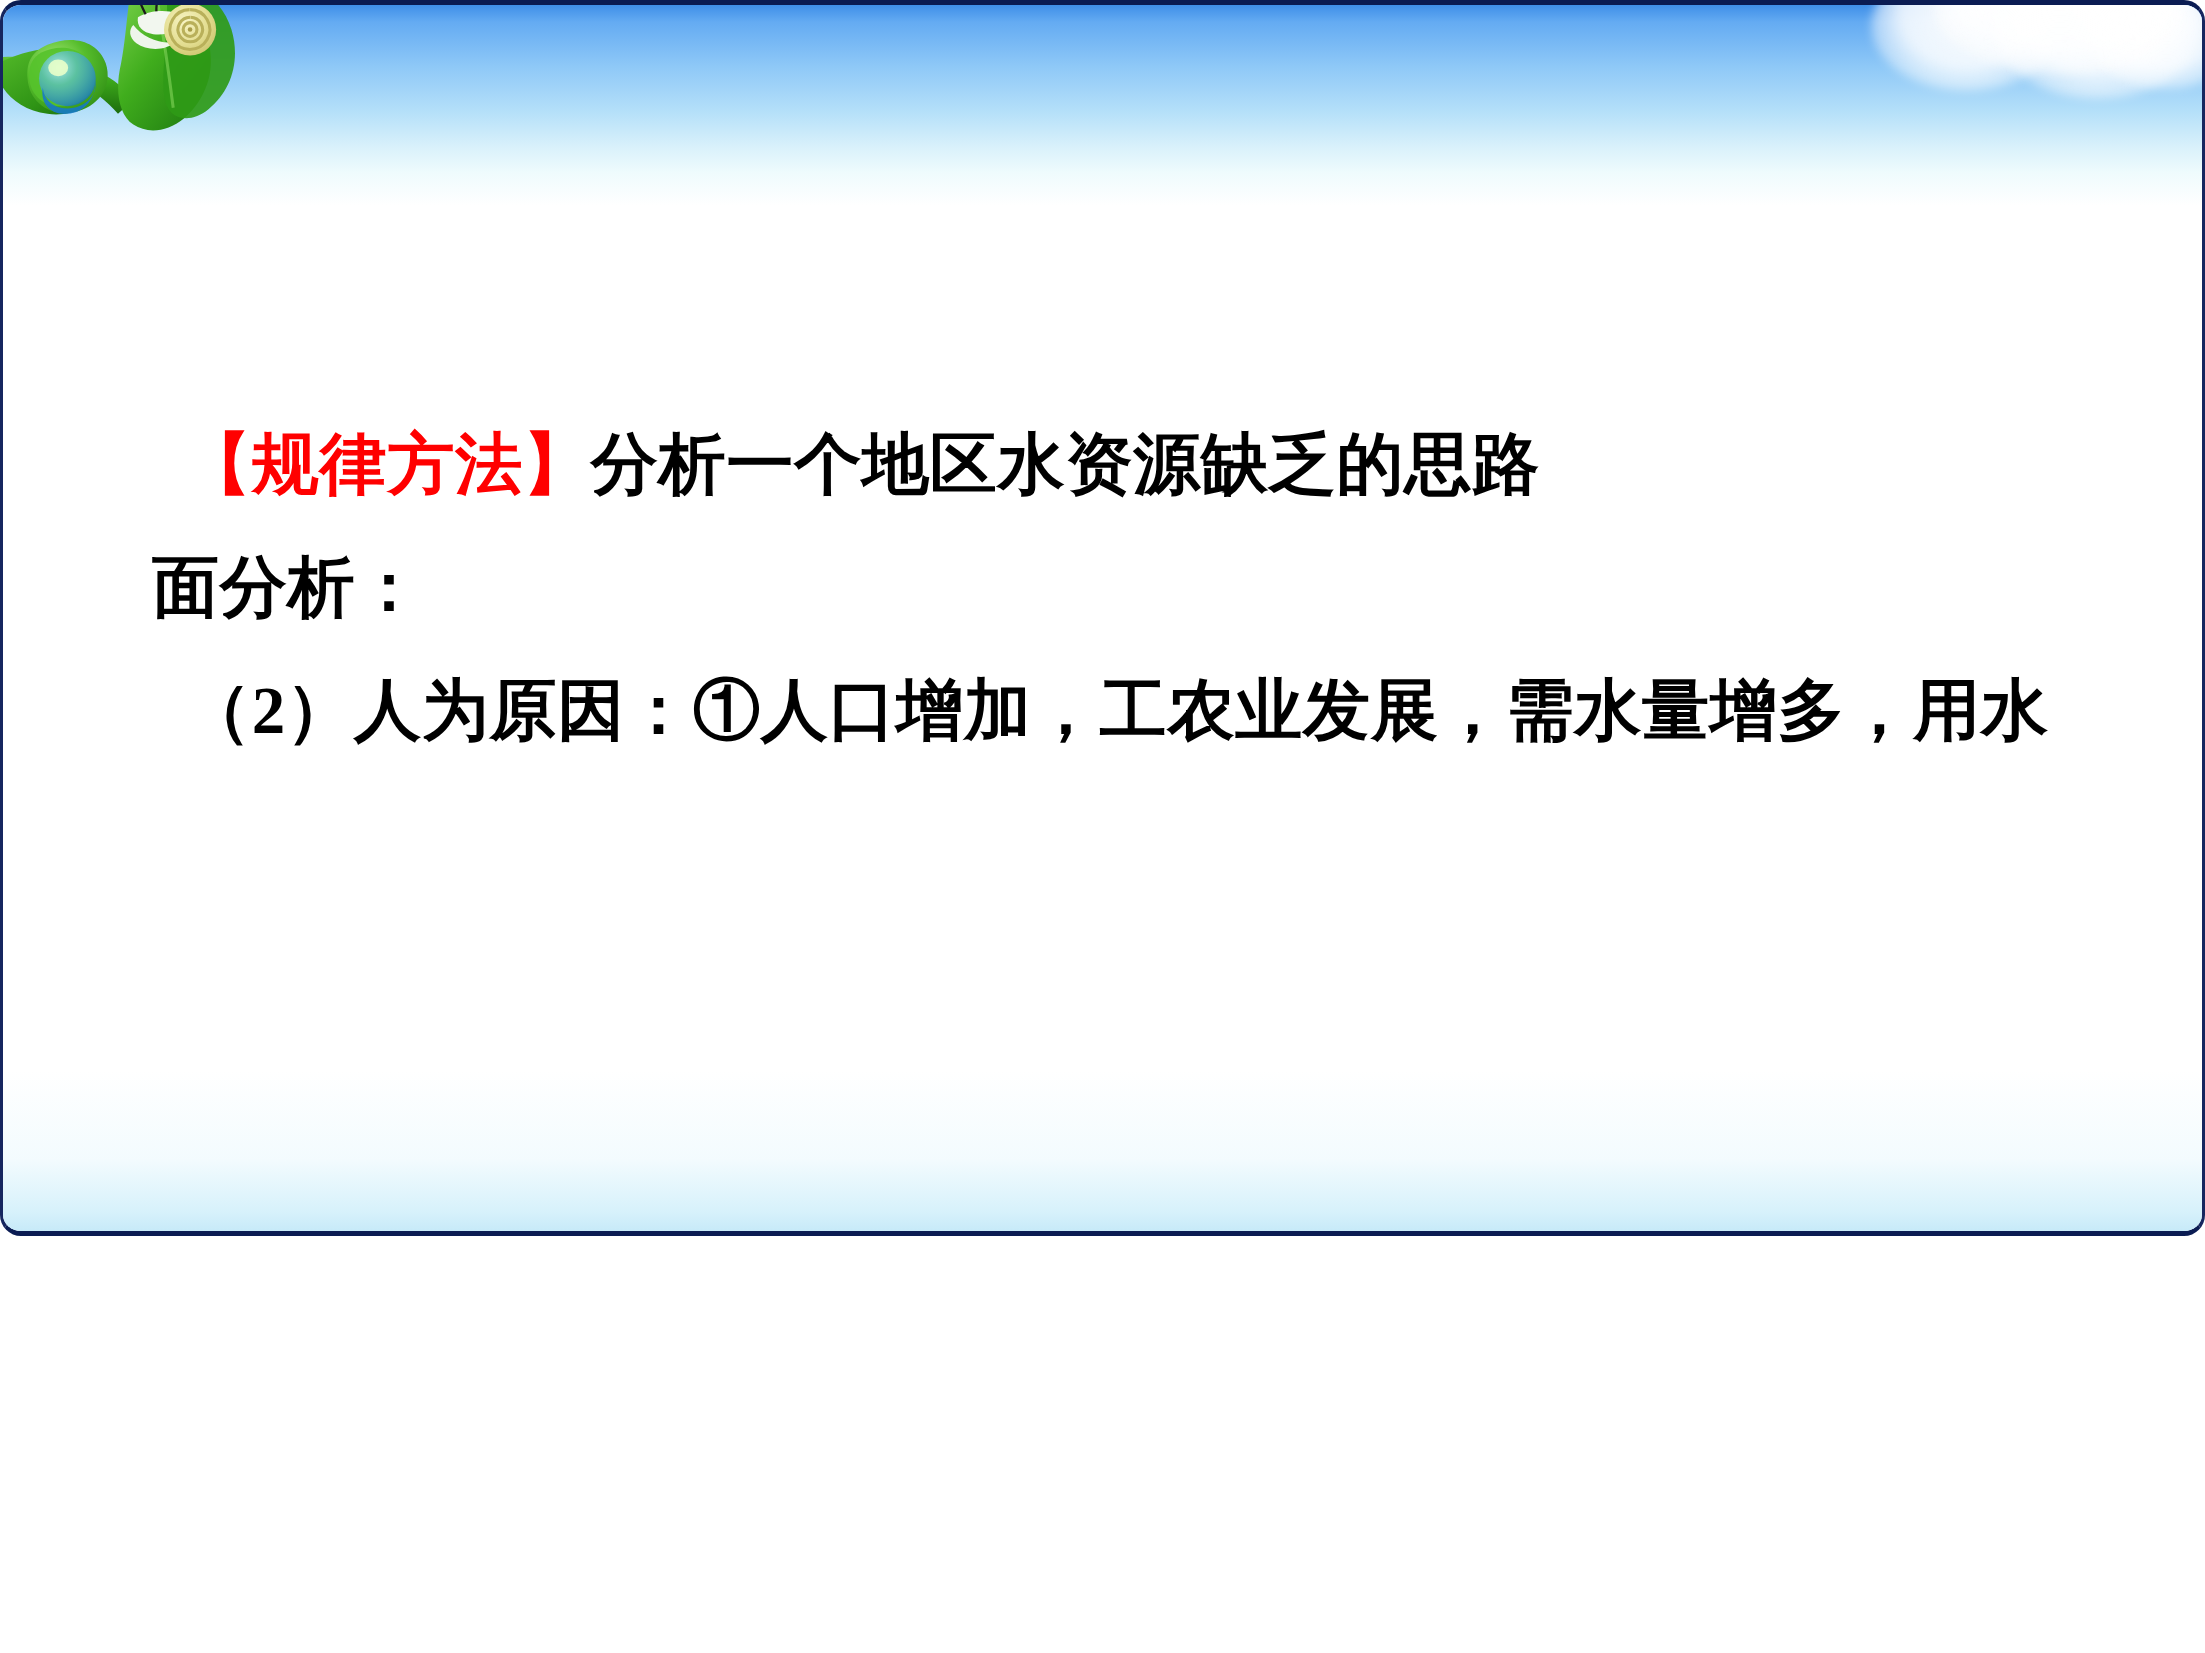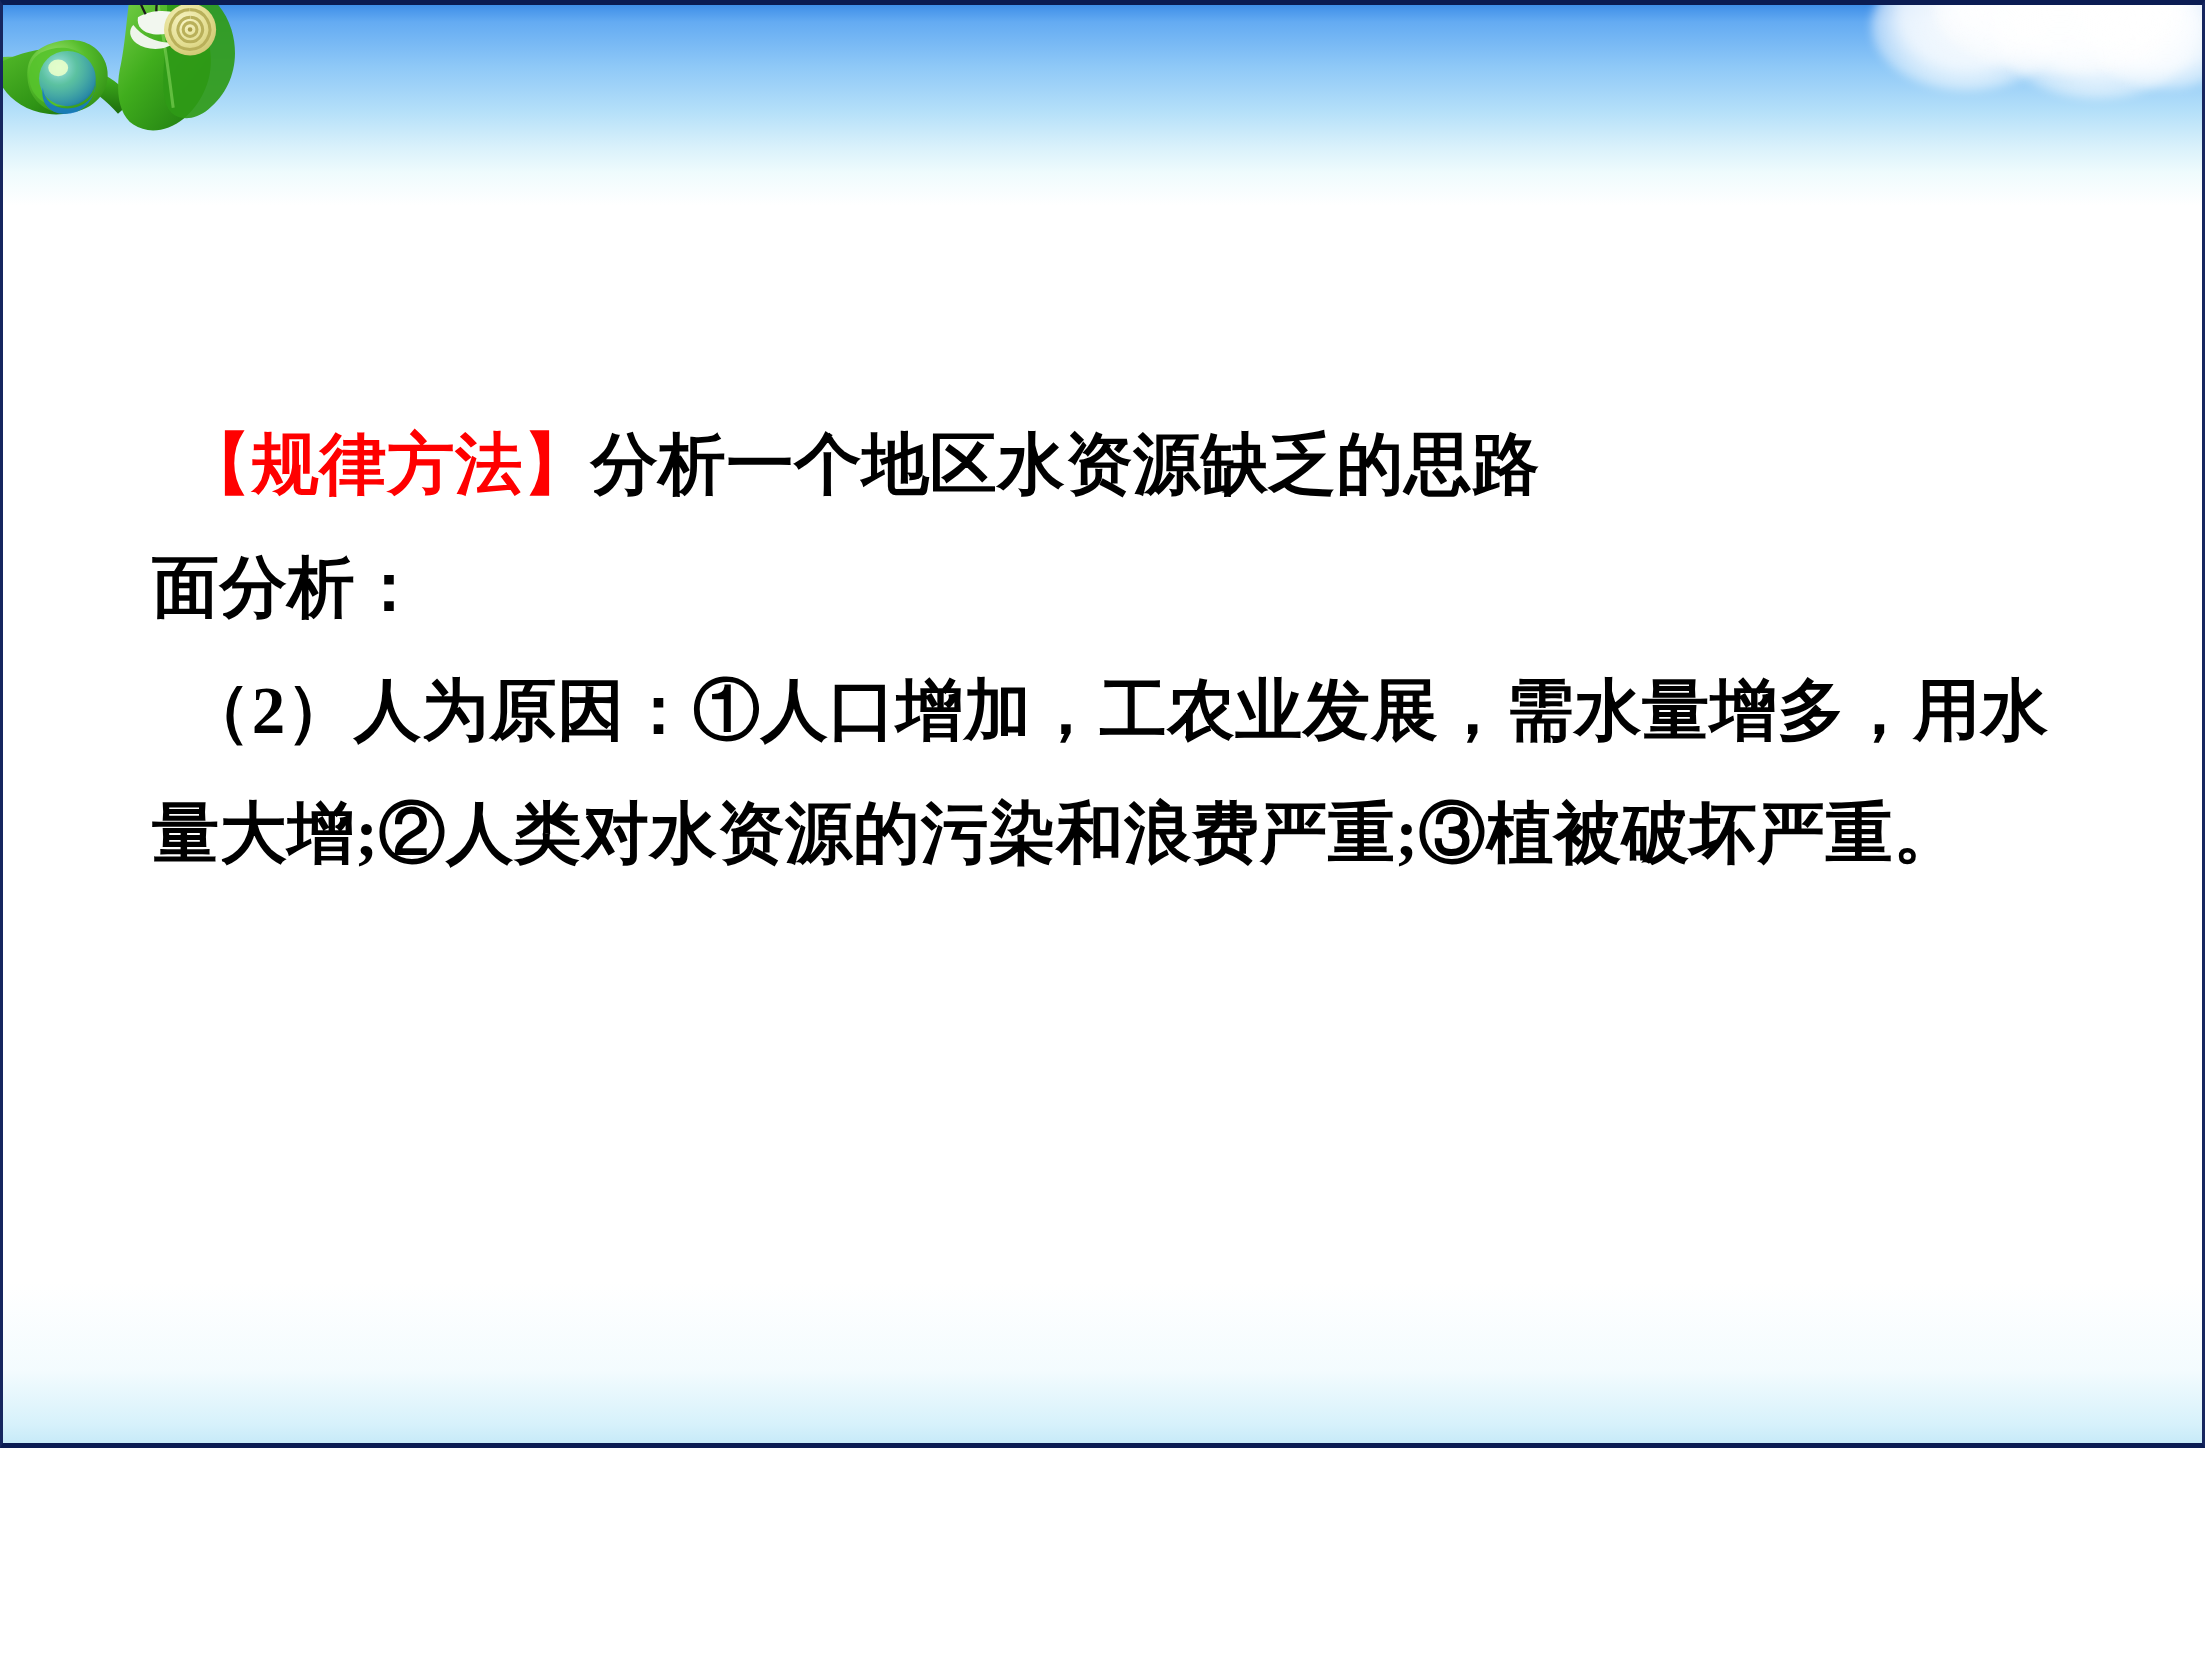--- a/index.html
+++ b/index.html
@@ -11,28 +11,29 @@
     width: 2205px;
     height: 1654px;
     overflow: hidden;
     font-family: "Liberation Serif", "DejaVu Serif", serif;
   }
 
   
   .slide {
     position: relative;
     width: 2205px;
-    height: 1448px;
+    height: 1236px;
     background: #ffffff;
     box-sizing: border-box;
     border-top: 5.4px solid #0b1c53;
     border-bottom: 5.4px solid #0b1c53;
     border-left: 3.8px solid #16265f;
     border-right: 3.8px solid #16265f;
     overflow: hidden;
+    border-radius: 21px;
   }
 
   
   .sky {
     position: absolute;
     left: 0; right: 0; top: 0;
     height: 207px;
     background: linear-gradient(to bottom,
         #3f8fe8 0px,
         #64abf2 17px,
@@ -196,20 +197,19 @@
       <circle cx="244" cy="32" r="3" fill="#a89c47"></circle>
     </svg>
   </div>
 
   <div class="content">
 
     <div class="line indent"><span class="tag-red">【规律方法】</span><span>分析一个地区水资源缺乏的思路</span></div>
 
     <div class="line">面分析：</div>
     <div class="line indent">（2）人为原因：①人口增加，工农业发展，需水量增多，用水</div>
-    <div class="line">量大增;②人类对水资源的污染和浪费严重;③植被破坏严重。</div>
 
   </div>
 
   <div class="bottom-wash"></div>
 
 </div>
 
 
 </body></html>

